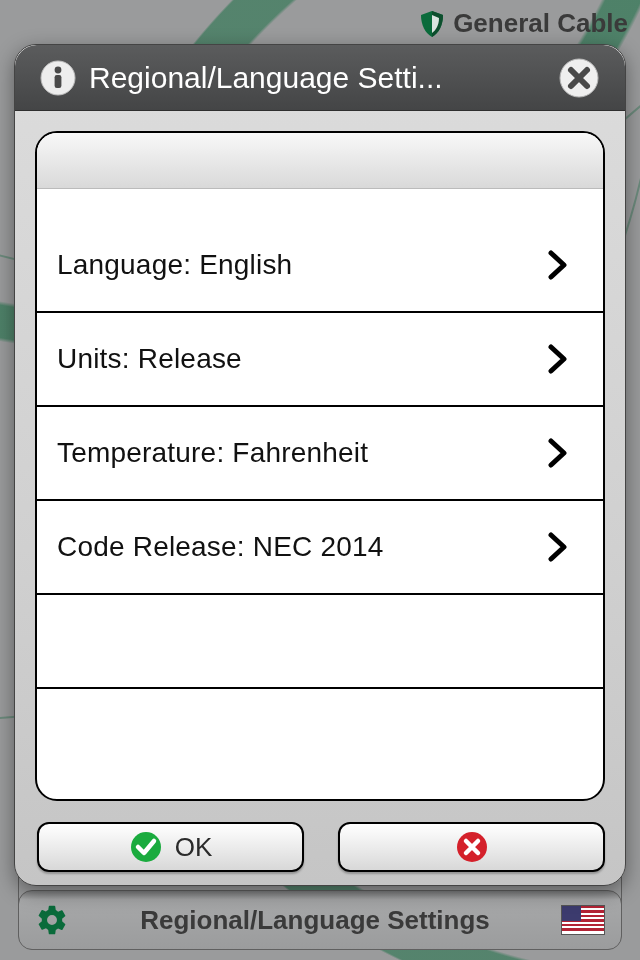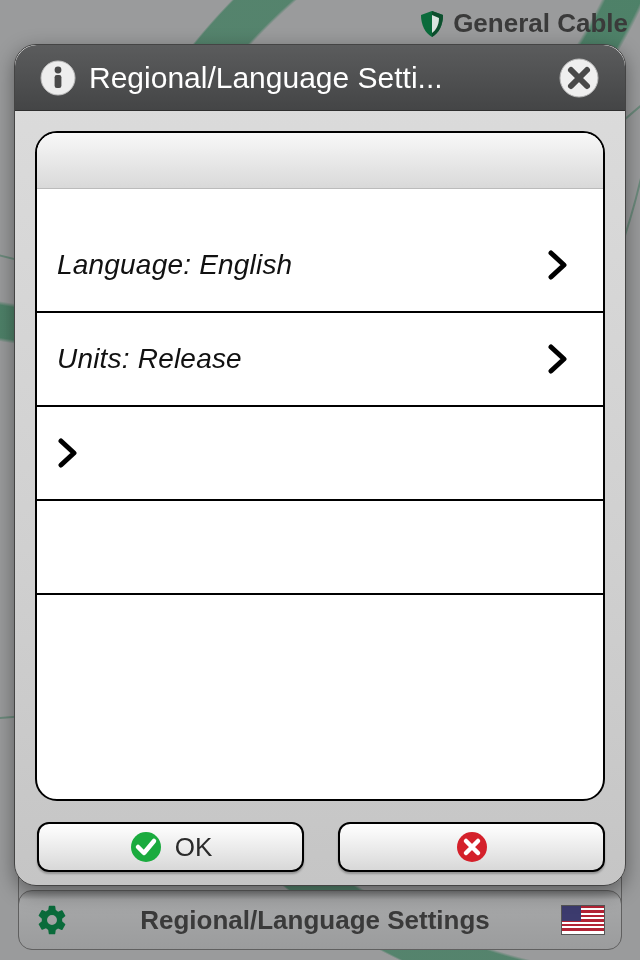--- a/index.html
+++ b/index.html
@@ -148,21 +148,20 @@
   }
   .spacer-30 { height: 30px; }
 
   .row {
     display: flex;
     align-items: center;
     height: 94px;
     padding: 0 34px 0 20px;
     border-bottom: 2px solid #000;
     cursor: pointer;
-    font-style: italic;
   }
   .row .text {
     flex: 1;
     font-size: 28px;
     color: #111;
     font-weight: 500;
     letter-spacing: 0.2px;
   }
   .row .chev {
     width: 22px; height: 30px;
@@ -261,22 +260,31 @@
 
       <div class="row">
         <span class="text">Units: Release</span>
         <span class="chev">
           <svg width="22" height="30" viewBox="0 0 22 30">
               <path d="M4 3 L17 15 L4 27" fill="none" stroke="#000" stroke-width="5" stroke-linecap="round" stroke-linejoin="round"></path>
             </svg>
         </span>
       </div>
 
-
       <div class="row">
+        <span class="text">Temperature: Fahrenheit</span>
+        <span class="chev">
+          <svg width="22" height="30" viewBox="0 0 22 30">
+              <path d="M4 3 L17 15 L4 27" fill="none" stroke="#000" stroke-width="5" stroke-linecap="round" stroke-linejoin="round"></path>
+            </svg>
+        </span>
+      </div>
+
+      <div class="row">
+        <span class="text">Code Release: NEC 2014</span>
         <span class="chev">
           <svg width="22" height="30" viewBox="0 0 22 30">
               <path d="M4 3 L17 15 L4 27" fill="none" stroke="#000" stroke-width="5" stroke-linecap="round" stroke-linejoin="round"></path>
             </svg>
         </span>
       </div>
 
       <div class="row empty"></div>
       <div class="row empty last" style="flex:1; border-bottom:none;"></div>
     </div>

